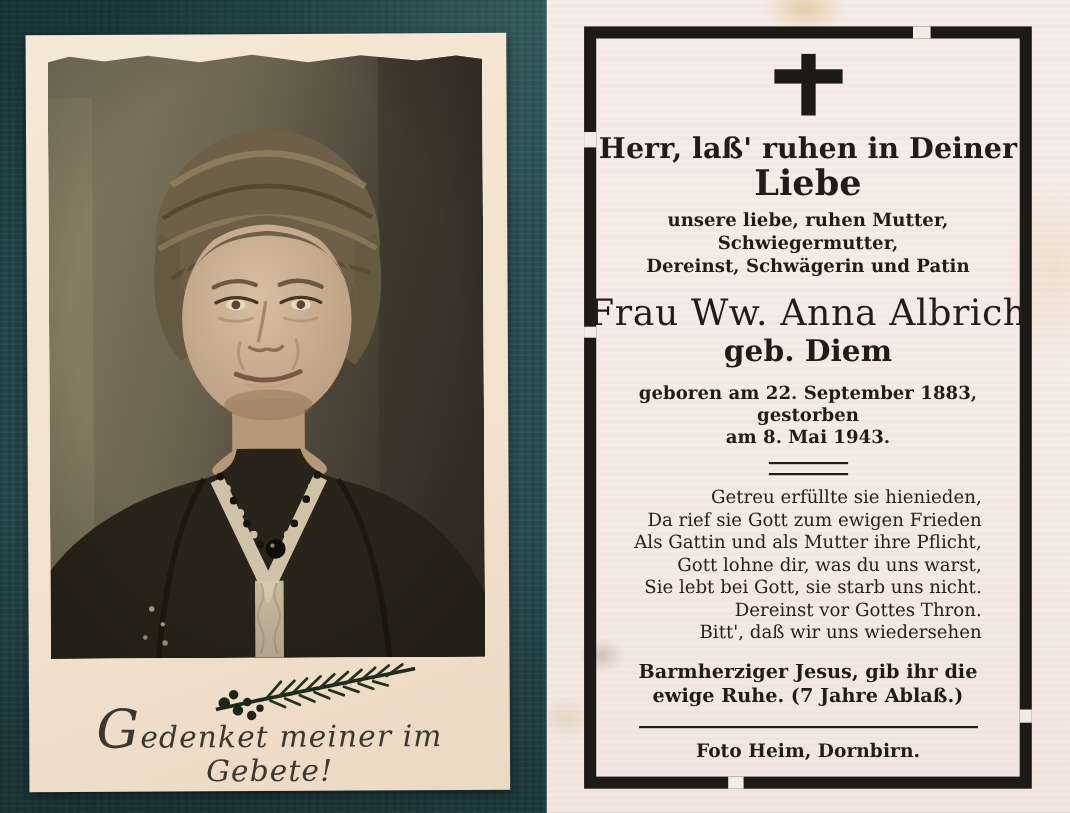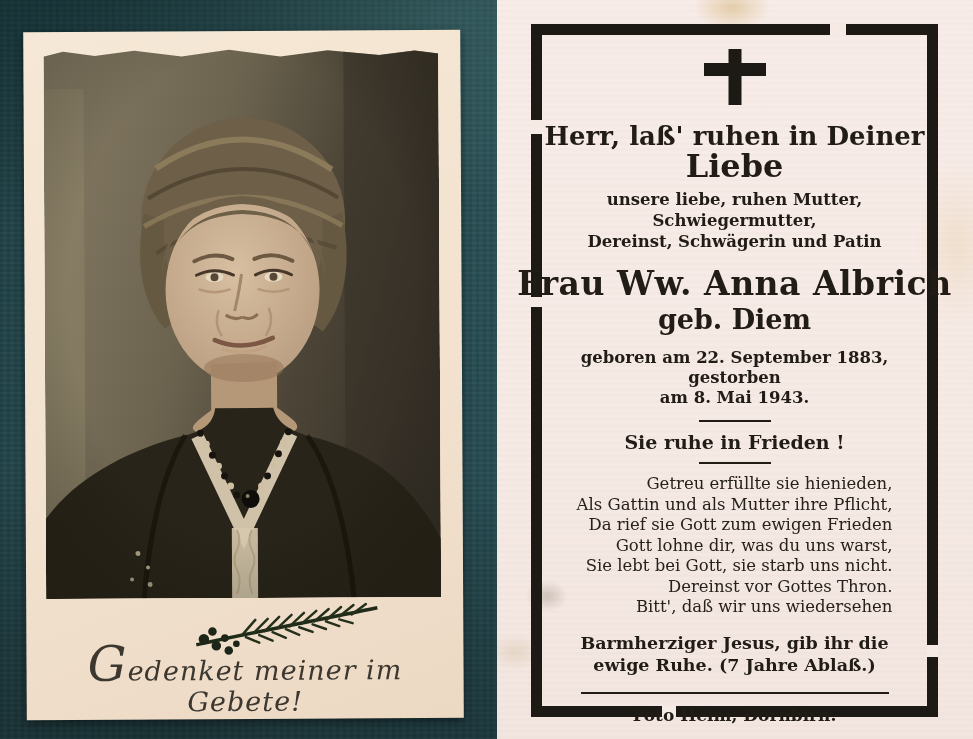--- a/index.html
+++ b/index.html
@@ -64,21 +64,21 @@
   .content{
     position:absolute;inset:0;display:flex;flex-direction:column;align-items:center;
     text-align:center;
   }
   .cross{position:relative;width:62px;height:56px;margin-top:14px;flex:none;}
   .cross .v{position:absolute;left:50%;transform:translateX(-50%);top:0;width:13px;height:56px;background:#1d1a15;}
   .cross .h{position:absolute;left:0;top:14px;width:62px;height:13px;background:#1d1a15;}
   .h-line1{margin-top:16px;font-size:26px;line-height:30px;font-weight:bold;}
   .h-line2{font-size:32px;line-height:30px;font-weight:bold;}
   .ded{margin-top:8px;font-size:16.5px;line-height:21px;font-weight:bold;}
-  .name{margin-top:12px;font-size:33px;line-height:40px;font-weight:bold;letter-spacing:.5px;white-space:nowrap;}
+  .name{margin-top:12px;font-size:33px;line-height:40px;font-weight:normal;letter-spacing:.5px;white-space:nowrap;}
   .geb{margin-top:2px;font-size:27px;line-height:28px;font-weight:bold;}
   .dates{margin-top:14px;font-size:16.5px;line-height:20px;font-weight:bold;}
   .rule-short{margin-top:12px;width:72px;height:2px;background:#211c16;flex:none;}
   .rule-short2{margin-top:8px;width:72px;height:2px;background:#211c16;flex:none;}
   .rip{margin-top:8px;font-size:19px;line-height:24px;font-weight:bold;}
   .poem{margin-top:10px;text-align:right;font-size:16.5px;line-height:20.5px;color:#26211a;}
   .poem div{white-space:nowrap;}
   .prayer{margin-top:14px;font-size:17.5px;line-height:22px;font-weight:bold;}
   .rule-long{margin-top:16px;width:308px;height:2px;background:#211c16;flex:none;}
   .foto{margin-top:10px;font-size:17px;line-height:22px;font-weight:bold;}
@@ -235,26 +235,25 @@
           <div>unsere liebe, ruhen Mutter, Schwiegermutter,</div>
           <div>Dereinst, Schwägerin und Patin</div>
         </div>
         <div class="name">Frau Ww. Anna Albrich</div>
         <div class="geb">geb. Diem</div>
         <div class="dates">
           <div>geboren am 22. September 1883, gestorben</div>
           <div>am 8. Mai 1943.</div>
         </div>
         <div class="rule-short"></div>
-        <div class="rip">Sie ruhe in Frieden !</div>
         <div class="rule-short2"></div>
         <div class="poem">
           <div>Getreu erfüllte sie hienieden,</div>
+          <div>Da rief sie Gott zum ewigen Frieden</div>
           <div>Als Gattin und als Mutter ihre Pflicht,</div>
-          <div>Da rief sie Gott zum ewigen Frieden</div>
           <div>Gott lohne dir, was du uns warst,</div>
           <div>Sie lebt bei Gott, sie starb uns nicht.</div>
           <div>Dereinst vor Gottes Thron.</div>
           <div>Bitt', daß wir uns wiedersehen</div>
         </div>
         <div class="prayer">
           <div>Barmherziger Jesus, gib ihr die</div>
           <div>ewige Ruhe. (7 Jahre Ablaß.)</div>
         </div>
         <div class="rule-long"></div>

